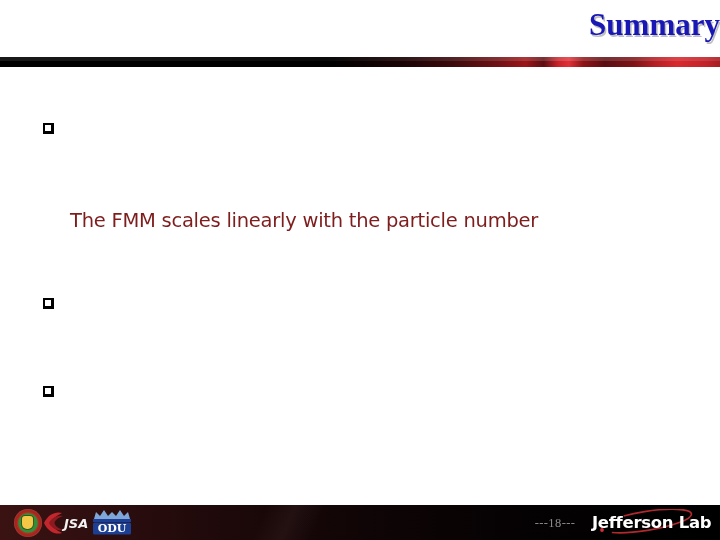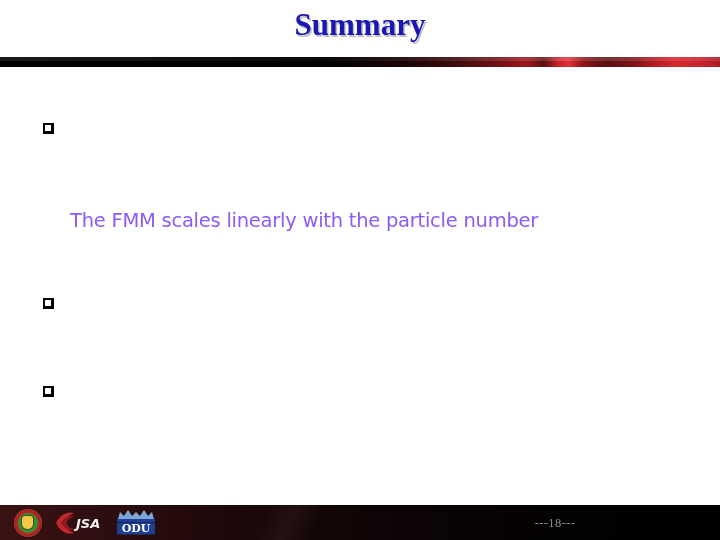--- a/index.html
+++ b/index.html
@@ -30,21 +30,21 @@
     position: absolute;
     left: 0; top: 0;
     width: 720px;
     height: 68px;
   }
   .slide-title {
     position: absolute;
     left: 0;
     top: 9px;
     width: 720px;
-    text-align: center;
+    text-align: right;
     font-family: "Liberation Serif", "DejaVu Serif", serif;
     font-weight: bold;
     font-size: 31px;
     letter-spacing: 0px;
     color: #1a18b5;
     text-shadow: 1.5px 1.5px 0 rgba(140,140,140,0.55);
     line-height: 1.0;
   }
 
   
@@ -94,21 +94,21 @@
     top: 118px;
     width: 650px;
   }
   .bullet-row {
     display: block;
     position: relative;
     padding-left: 30px;
     font-family: "DejaVu Sans", sans-serif;
     font-size: 19.5px;
     line-height: 29.2px;
-    color: #8b5cf6;
+    color: #7f1d1d;
     letter-spacing: -0.25px;
     white-space: pre-wrap;
   }
   .bullet-mark {
     position: absolute;
     left: 3px;
     top: 5px;
     width: 11px;
     height: 11px;
     border: 2px solid #000000;
@@ -167,21 +167,21 @@
   }
 
   
   .logo-cluster {
     position: absolute;
     left: 14px;
     top: 2px;
     height: 31px;
     display: flex;
     align-items: center;
-    gap: 12px;
+    gap: 0;
   }
   .logo-seal {
     width: 28px;
     height: 28px;
     border-radius: 50%;
     background:
       radial-gradient(circle at 50% 50%,
         #f0c030 0%, #e08a20 22%,
         #2f8f3a 30%, #2f8f3a 46%,
         #b8281e 54%, #8e1a14 72%,
@@ -305,16 +305,23 @@
           <rect x="3" y="14.5" width="38" height="12" rx="1.5" fill="#1c3f94"></rect>
           <text x="22" y="24" text-anchor="middle" font-family="DejaVu Serif, serif" font-size="11" font-weight="bold" fill="#ffffff">ODU</text>
         </svg>
       </div>
 
     </div>
 
 
     <div class="footer-page">---18---</div>
 
+    <div class="jlab-logo">
+      <svg viewBox="0 0 128 28" width="128" height="28" aria-hidden="true">
+        <ellipse cx="62" cy="12" rx="46" ry="9.5" transform="rotate(-9 62 12)" fill="none" stroke="#b3282d" stroke-width="1.7" stroke-dasharray="118 40" stroke-dashoffset="34"></ellipse>
+        <circle cx="18" cy="21" r="1.9" fill="#d0313a"></circle>
+      </svg>
+      <div class="jlab-text">Jefferson Lab</div>
+    </div>
 
   </div>
 
 </div>
 
 </body></html>

